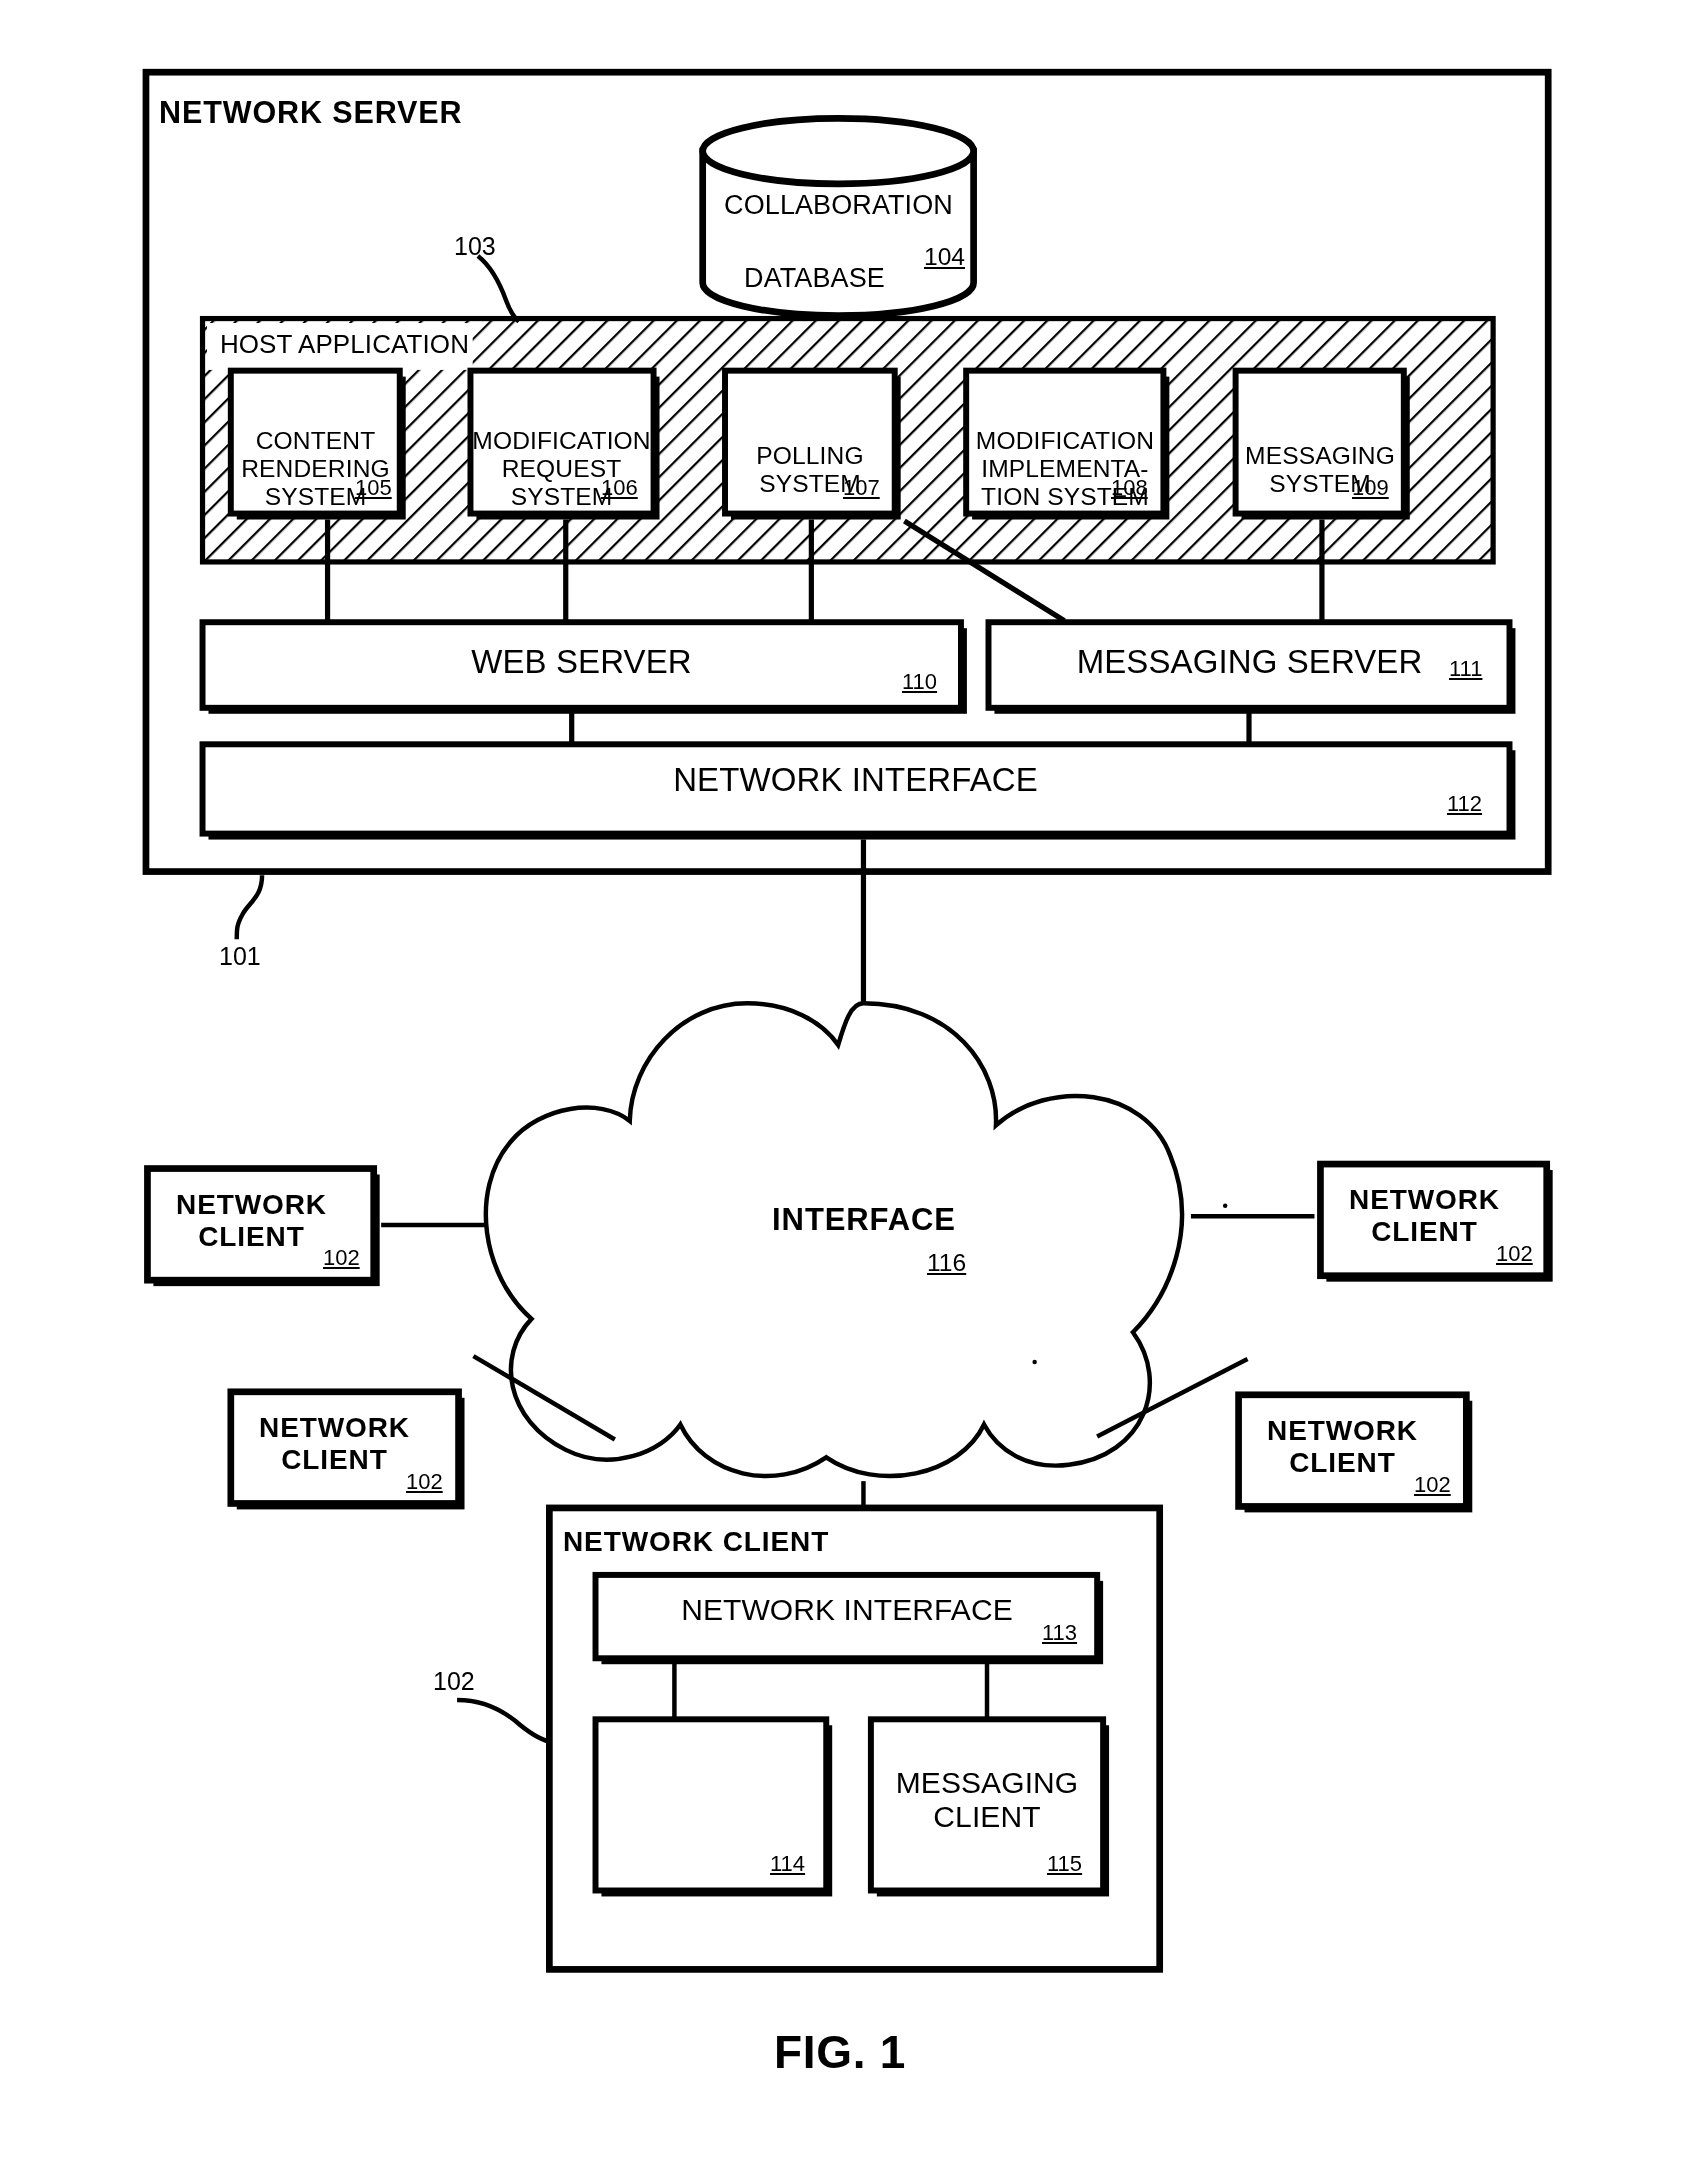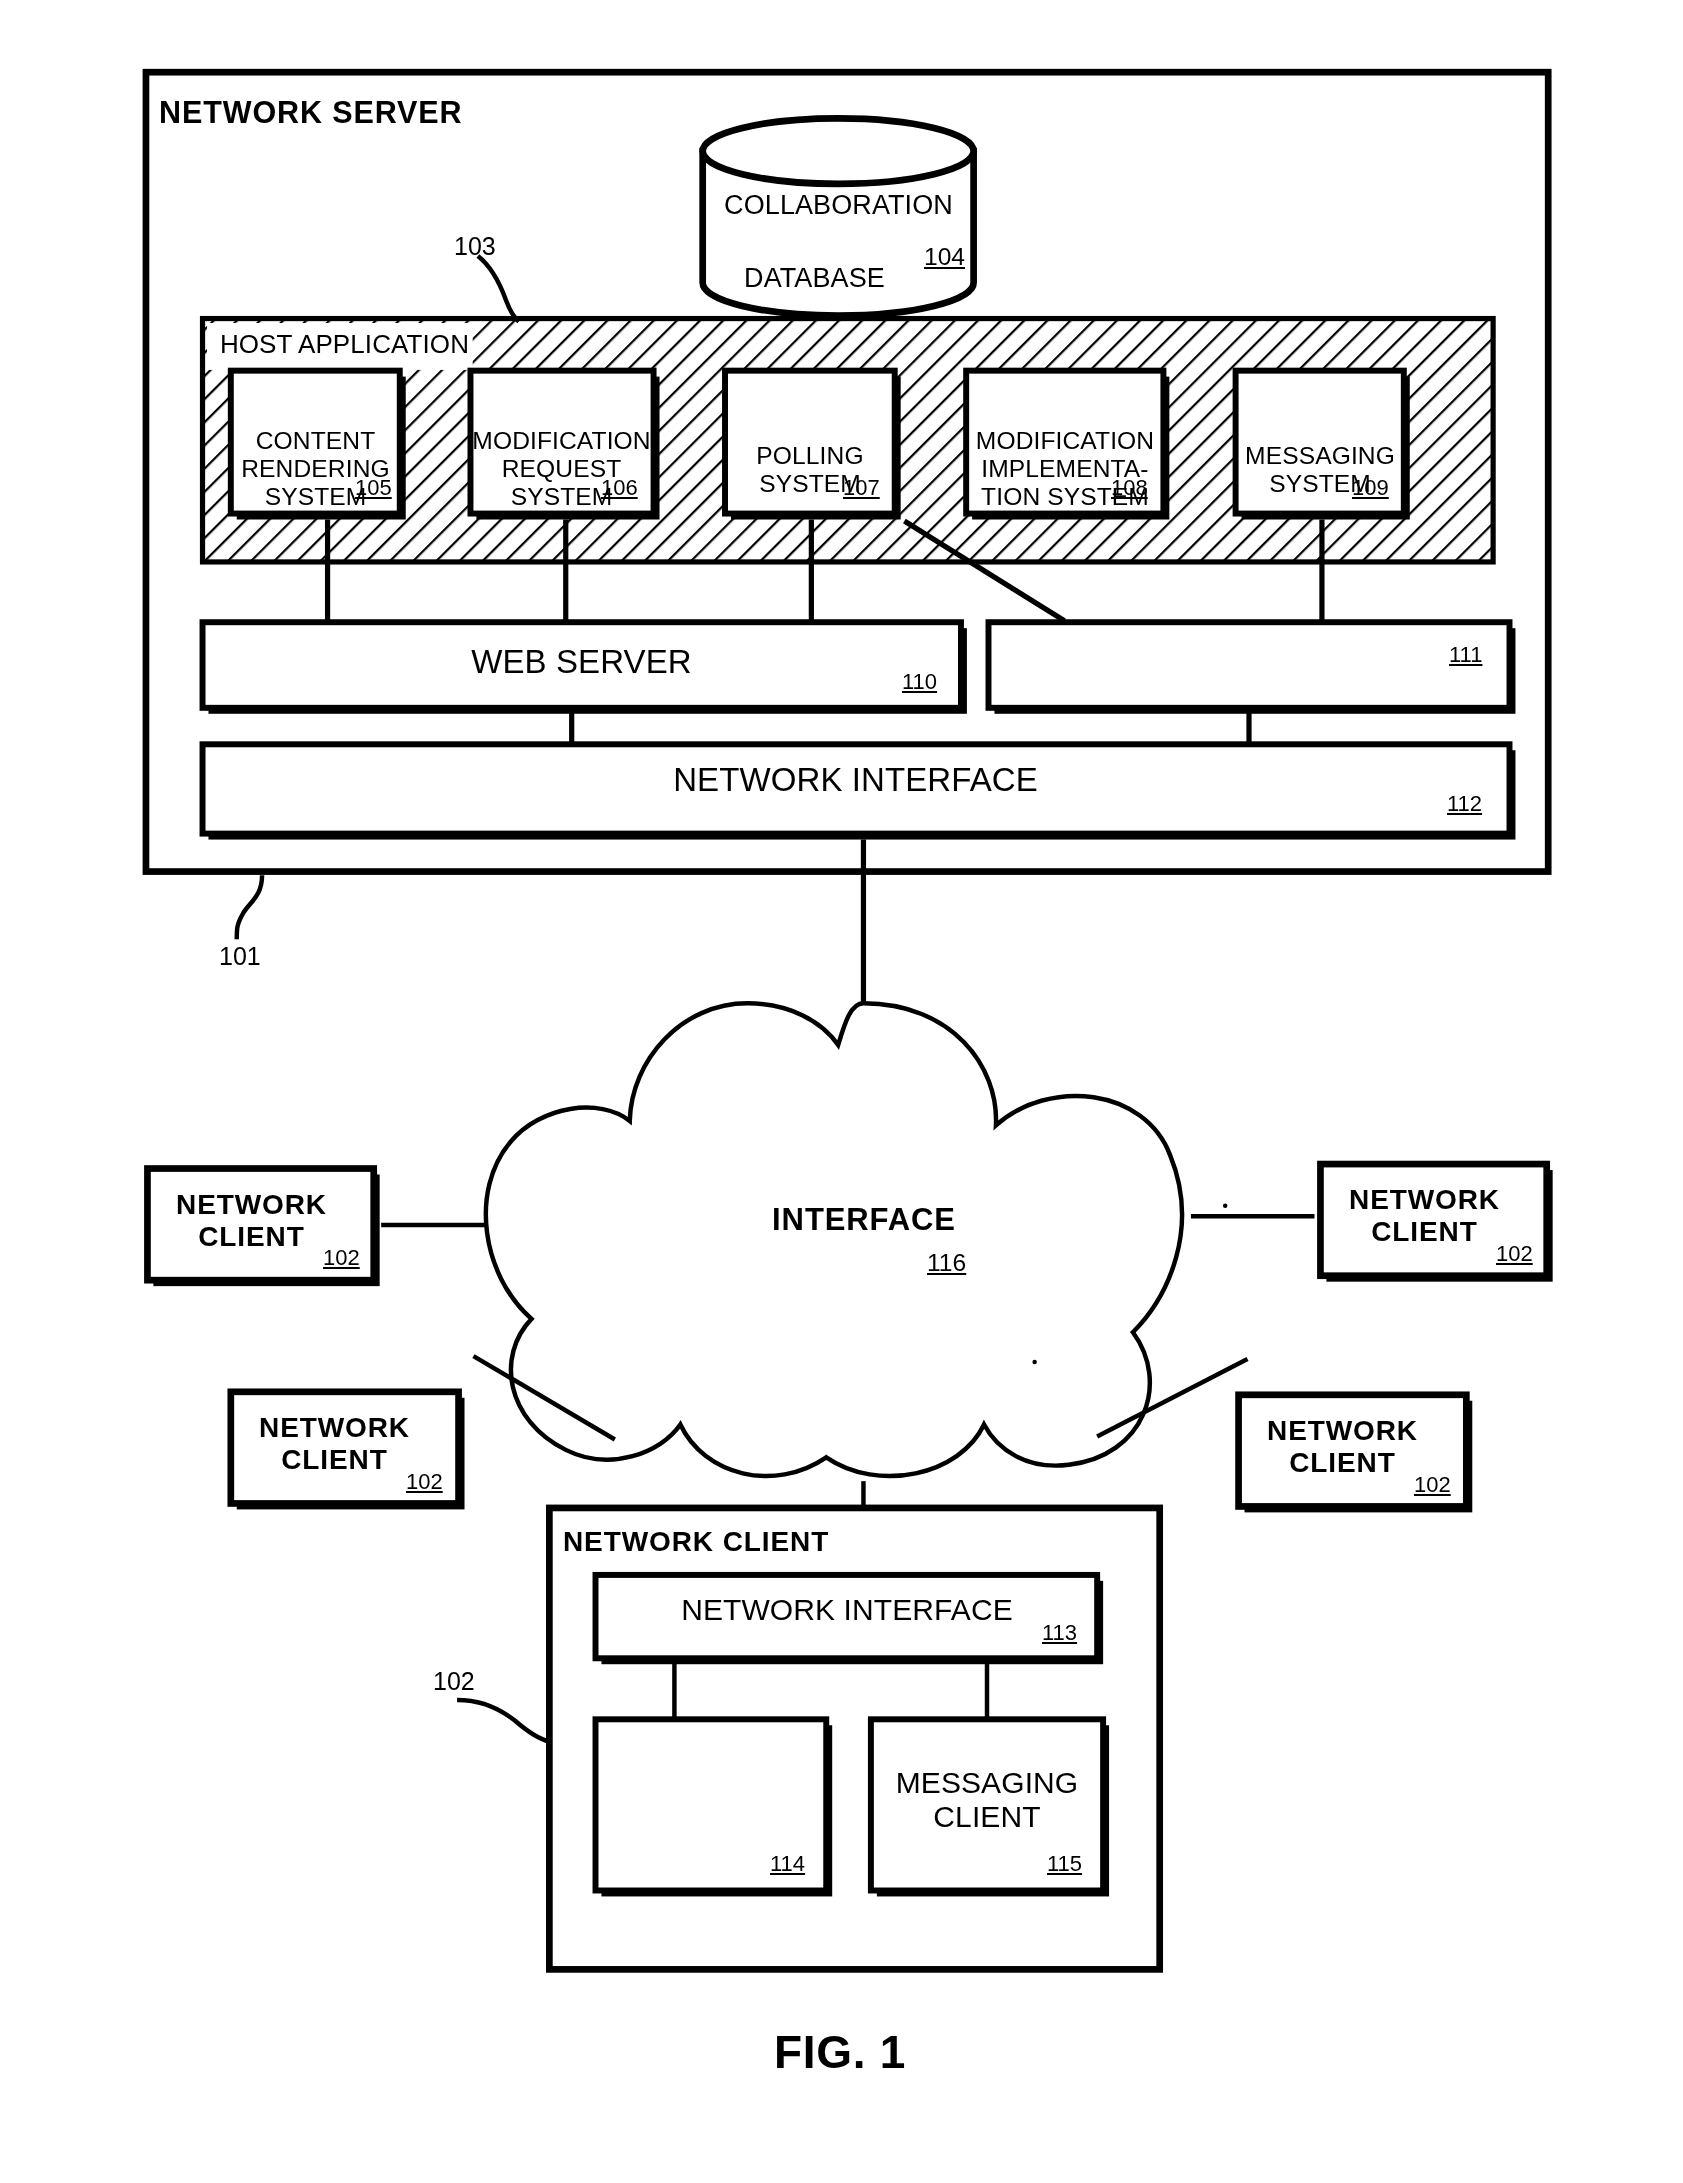--- a/index.html
+++ b/index.html
@@ -246,21 +246,22 @@
 TION SYSTEM</div>
   <div class="ref" style="left:1111px; top:475px;">108</div>
 
   <div class="lbl boxed-label" style="left:1236px; top:442px; width:168px;">MESSAGING
 SYSTEM</div>
   <div class="ref" style="left:1352px; top:475px;">109</div>
 
   <div class="lbl" style="left:202px; top:643px; width:759px; font-size:33px;">WEB SERVER</div>
   <div class="ref" style="left:902px; top:669px;">110</div>
 
-  <div class="ref" style="left:1449px; top:642px;text-align:right;">111</div>
+  <div class="lbl" style="left:989px; top:643px; width:521px; font-size:33px;">MESSAGING SERVER</div>
+  <div class="ref" style="left:1449px; top:656px;text-align:right;">111</div>
 
   <div class="lbl" style="left:202px; top:761px; width:1307px; font-size:33px;">NETWORK INTERFACE</div>
   <div class="ref" style="left:1447px; top:791px;">112</div>
 
   <div class="lbl title-bold" style="left:715px; top:1202px; width:298px; font-size:31px;">INTERFACE</div>
   <div class="ref" style="left:927px; top:1249px; font-size:24.6px;">116</div>
 
   <div class="lbl title-bold" style="left:140px; top:1189px; width:223px; font-size:28px;">NETWORK
 CLIENT</div>
   <div class="ref" style="left:323px; top:1245px; font-size:22px;">102</div>

